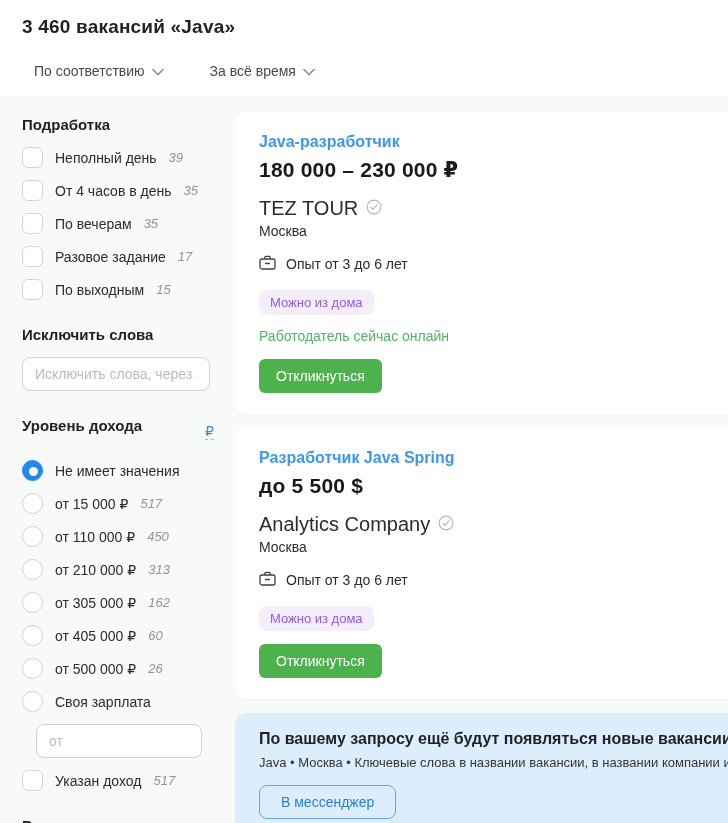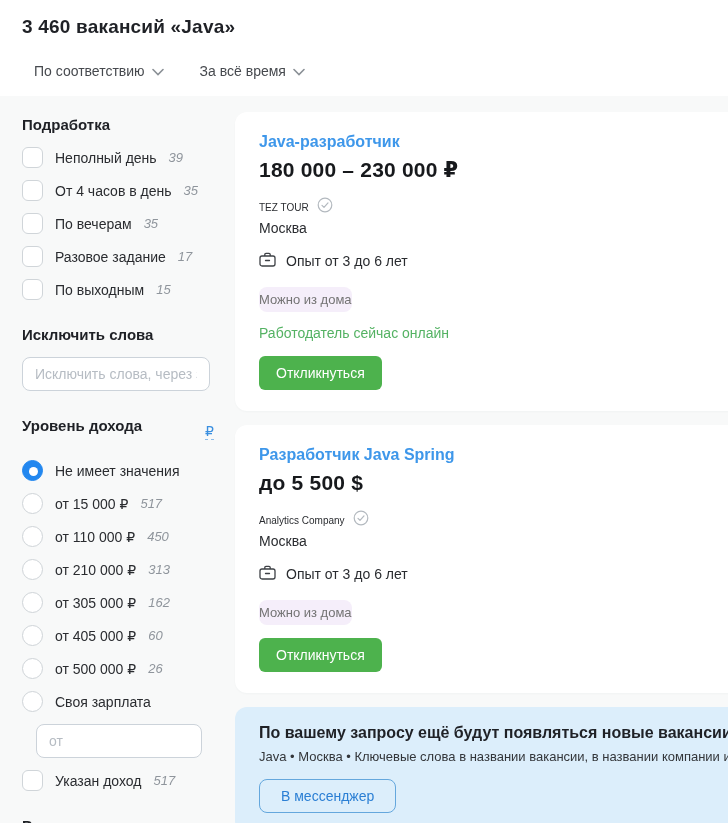--- a/index.html
+++ b/index.html
@@ -4,21 +4,21 @@
 <style>
   * { margin:0; padding:0; box-sizing:border-box; }
   html,body { width:728px; height:823px; }
   body {
     font-family:"Liberation Sans","DejaVu Sans",sans-serif;
     background:#ffffff; color:#232529; overflow:hidden; position:relative;
   }
   
   .header { padding:16px 22px 0 22px; }
   .page-title { font-size:19px; font-weight:bold; color:#1f2126; letter-spacing:.2px; }
-  .sort-row { display:flex; gap:36px; margin:25px 0 0 12px;align-items:center; }
+  .sort-row { display:flex; gap:46px; margin:25px 0 0 12px;align-items:center; }
   .dropdown { display:flex; align-items:center; gap:7px; font-size:14px; color:#46494e; cursor:pointer; }
   .chev { display:inline-flex; margin-top:2px; }
   .divider { height:1px; background:#e8e9ea; margin:20px 0 0 22px; }
 
   
   .content { position:absolute; top:96px; left:0; width:728px; height:727px; background:#f8f9f9; overflow:hidden; }
 
   
   .sidebar { position:absolute; left:22px; top:20px; width:192px; }
   .f-section { margin-bottom:26px; }
@@ -37,25 +37,25 @@
   .f-input { width:188px; height:34px; border:1px solid #ccd3da; border-radius:8px; background:#fff; padding:0 12px; font-size:14px; color:#2a2c30; font-family:inherit; }
   .f-input::placeholder { color:#b6bcc3; }
   .f-input.salary { width:166px; margin:2px 0 12px 14px; display:block; }
 
   
   .results { position:absolute; left:235px; top:16px; width:562px; }
   .card { background:#fff; border-radius:12px; padding:21px 24px; margin-bottom:14px; box-shadow:0 1px 2px rgba(40,60,70,.03); }
   .v-title { display:inline-block; font-size:16px; font-weight:bold; color:#3e97ea; text-decoration:none; cursor:pointer; margin-bottom:7px; }
   .v-salary { font-size:21px; font-weight:bold; color:#17191c; letter-spacing:.2px; margin-bottom:15px; }
   .v-company-row { display:flex; align-items:center; gap:8px; margin-bottom:3px; }
-  .v-company { font-size:10px; color:#2a2c30; cursor:pointer; }
+  .v-company { font-size:20px; color:#2a2c30; cursor:pointer; }
   .v-city { font-size:14px; color:#2a2c30; margin-bottom:16px; }
   .v-exp { display:flex; align-items:center; gap:10px; font-size:14px; color:#2a2c30; margin-bottom:17px; }
   .v-badges { margin-bottom:13px; }
-  .badge { display:inline-block; background:#f5eefa; color:#737373; font-size:13px; padding:5px 0; border-radius:8px; }
+  .badge { display:inline-block; background:#f5eefa; color:#8b5cf6; font-size:13px; padding:5px 11px; border-radius:8px; }
   .v-online { font-size:14px; color:#54b263; margin-bottom:15px; }
   .apply { display:inline-block; background:#4db24d; color:#fff; font-size:14px; font-family:inherit; border:none; border-radius:6px; padding:9px 17px; cursor:pointer; }
 
   
   .banner { background:#dceefb; border-radius:12px; padding:17px 24px 20px 24px; margin-bottom:16px; }
   .banner-title { font-size:16px; font-weight:bold; color:#1f2126; margin-bottom:7px; white-space:nowrap; }
   .banner-sub { font-size:13px; color:#33363a; margin-bottom:15px; white-space:nowrap; }
   .banner-btns { display:flex; gap:14px; }
   .banner-btn { background:transparent; border:1px solid #64a7dd; color:#2b7fd4; font-size:14px; font-family:inherit; border-radius:8px; padding:8px 21px; cursor:pointer; min-width:126px; }
 </style>

